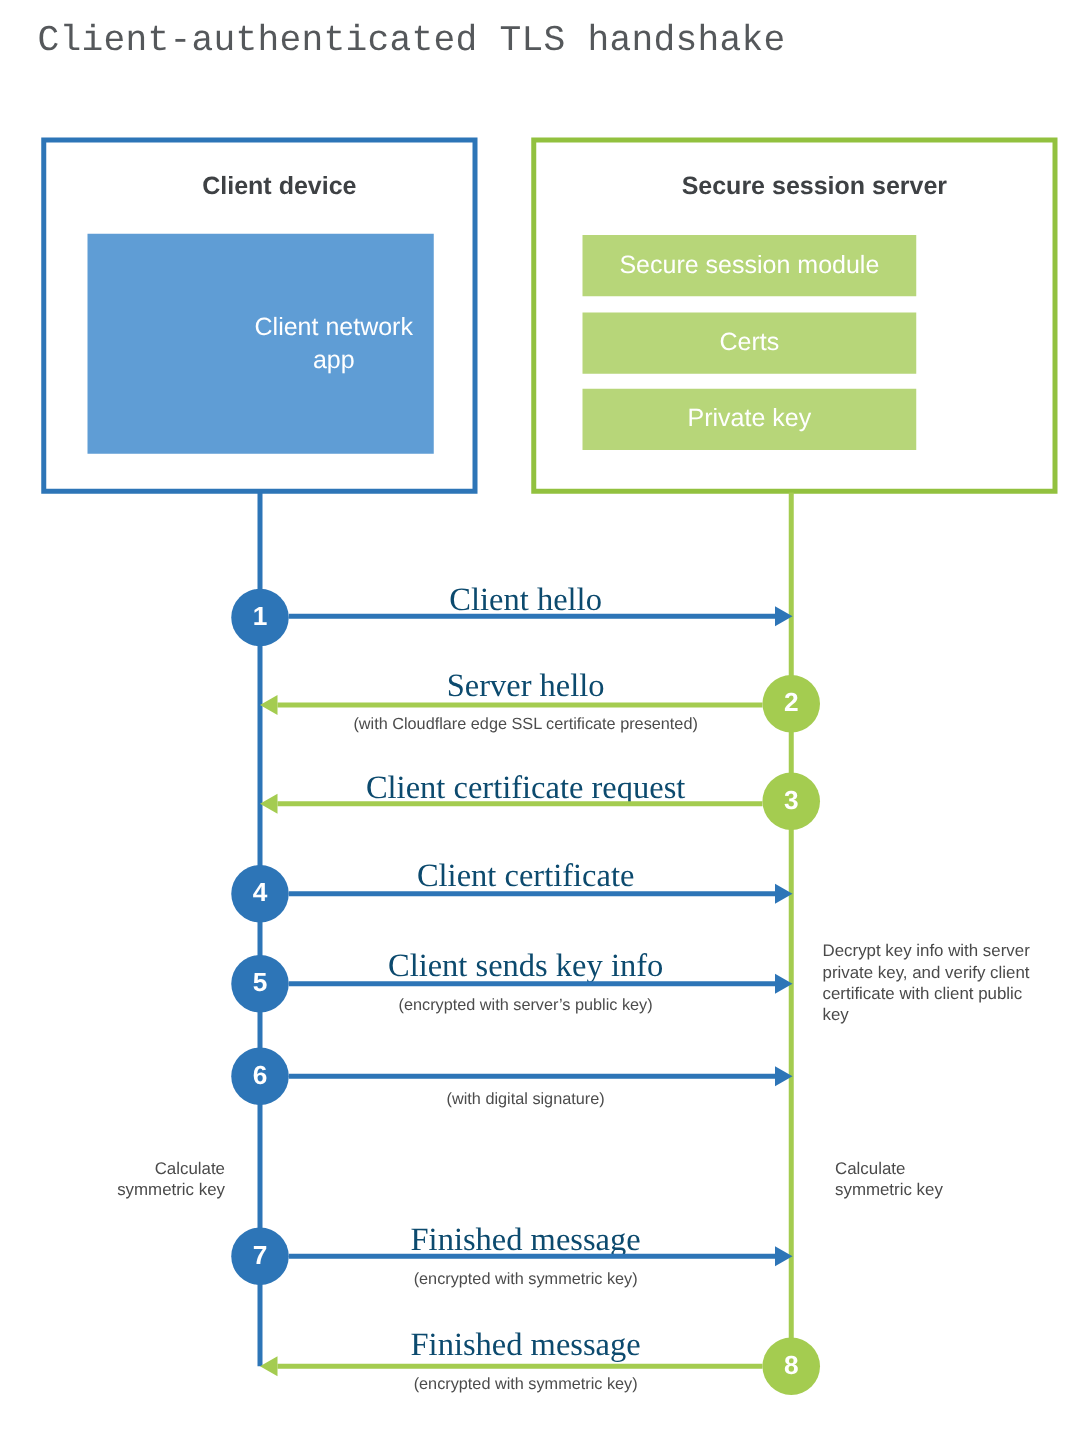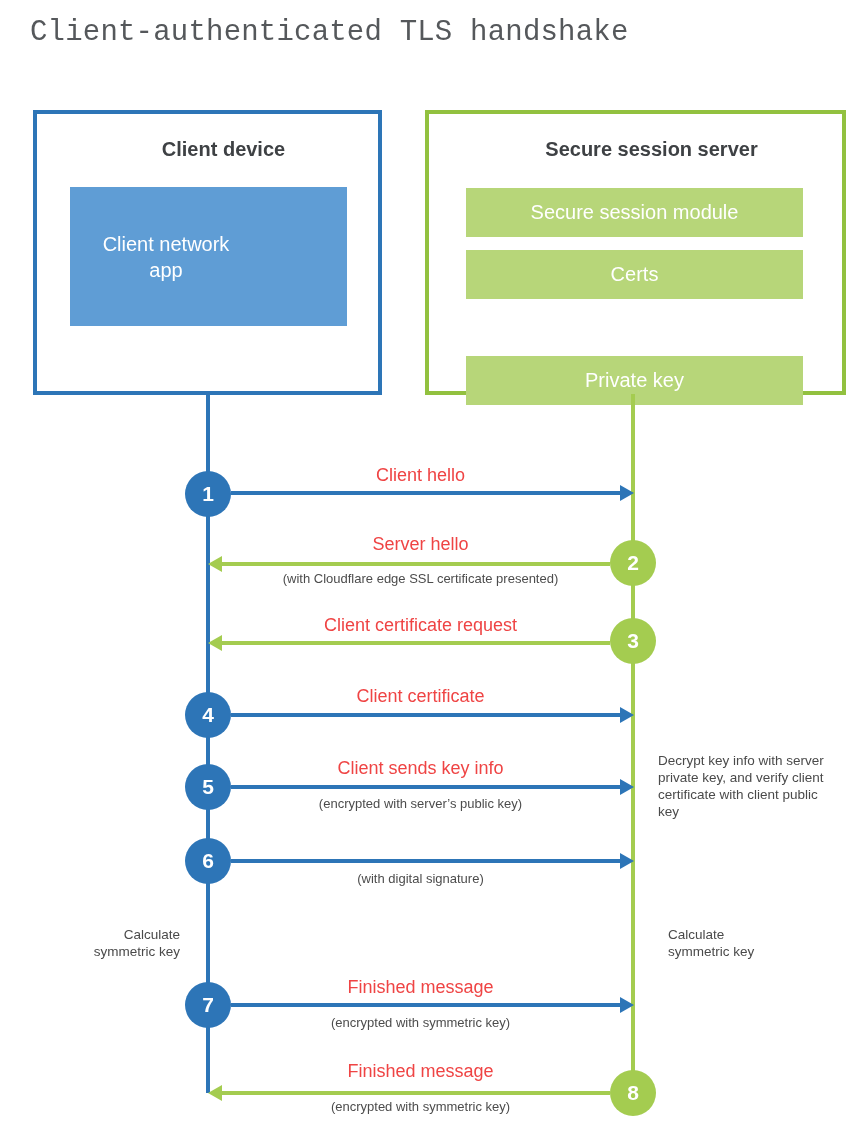--- a/index.html
+++ b/index.html
@@ -8,29 +8,29 @@
 
   .page-title { position:absolute; left:30px; top:16px; font-size:29px; font-weight:300;
                 color:#55585b; letter-spacing:0.2px;font-family:Liberation Mono, monospace; }
 
   
   .box { position:absolute; top:110px; height:285px; background:#ffffff; }
   .client-box { left:33px;  width:349px; border:4px solid #2d75b7; }
   .server-box { left:425px; width:421px; border:4px solid #92c13f; }
   .box-title { margin-top:24px; text-align:center; font-size:20px; font-weight:700; color:#3e4144;padding-left:32px; }
 
-  .client-app { position:absolute; left:70px; top:187px; width:277px; height:139px;
-                background:#5f9dd5; display:flex; align-items:center; justify-content:flex-start;padding-left:16px; }
+  .client-app { position:absolute; left:70px; top:187px; width:277px; height:176px;
+                background:#5f9dd5; display:flex; align-items:center; justify-content:flex-end;padding-left:16px; }
   .client-app span { display:block; width:160px; text-align:center; color:#ffffff;
                      font-size:20px; line-height:26px; }
 
-  .server-bar { position:absolute; left:466px; width:337px; height:49px; background:#b7d679;
+  .server-bar { position:absolute; left:466px; width:267px; height:49px; background:#b7d679;
                 display:flex; align-items:center; justify-content:center;
                 color:#ffffff; font-size:20px; }
-  .bar-1 { top:188px; } .bar-2 { top:250px; } .bar-3 { top:311px;margin-top:45px; }
+  .bar-1 { top:188px; } .bar-2 { top:250px; } .bar-3 { top:311px; }
 
   
   .vline { position:absolute; width:4px; top:394px; }
   .blue-line  { left:206px; height:699px; background:#2d75b7; }
   .green-line { left:631px; height:699px; background:#a4cc50; }
 
   
   .circle { position:absolute; width:46px; height:46px; border-radius:50%;
             display:flex; align-items:center; justify-content:center;
             color:#ffffff; font-size:21px; font-weight:700; }
@@ -43,21 +43,21 @@
   .arrow.right::after { content:""; position:absolute; right:-14px; top:-6px; width:0; height:0;
                         border-left:14px solid #2d75b7;
                         border-top:8px solid transparent; border-bottom:8px solid transparent; }
   .arrow.left { left:222px; width:388px; background:#a4cc50; }
   .arrow.left::before { content:""; position:absolute; left:-14px; top:-6px; width:0; height:0;
                         border-right:14px solid #a4cc50;
                         border-top:8px solid transparent; border-bottom:8px solid transparent; }
 
   
   .step-label { position:absolute; left:228px; width:385px; text-align:center;
-                font-size:18px; color:#ef4444; }
+                font-size:26px; color:#0c4a6e;font-family:Liberation Serif, serif; }
   .step-sub   { position:absolute; left:228px; width:385px; text-align:center;
                 font-size:13px; color:#4c4c4c; }
 
   
   .note { position:absolute; font-size:13.5px; line-height:17px; color:#4a4a4a; }
   .note-decrypt { left:658px; top:752px; width:175px; }
   .note-calc-left  { left:60px;  top:926px; width:120px; text-align:right; }
   .note-calc-right { left:668px; top:926px; width:120px; text-align:left; }
 </style>
 </head>

